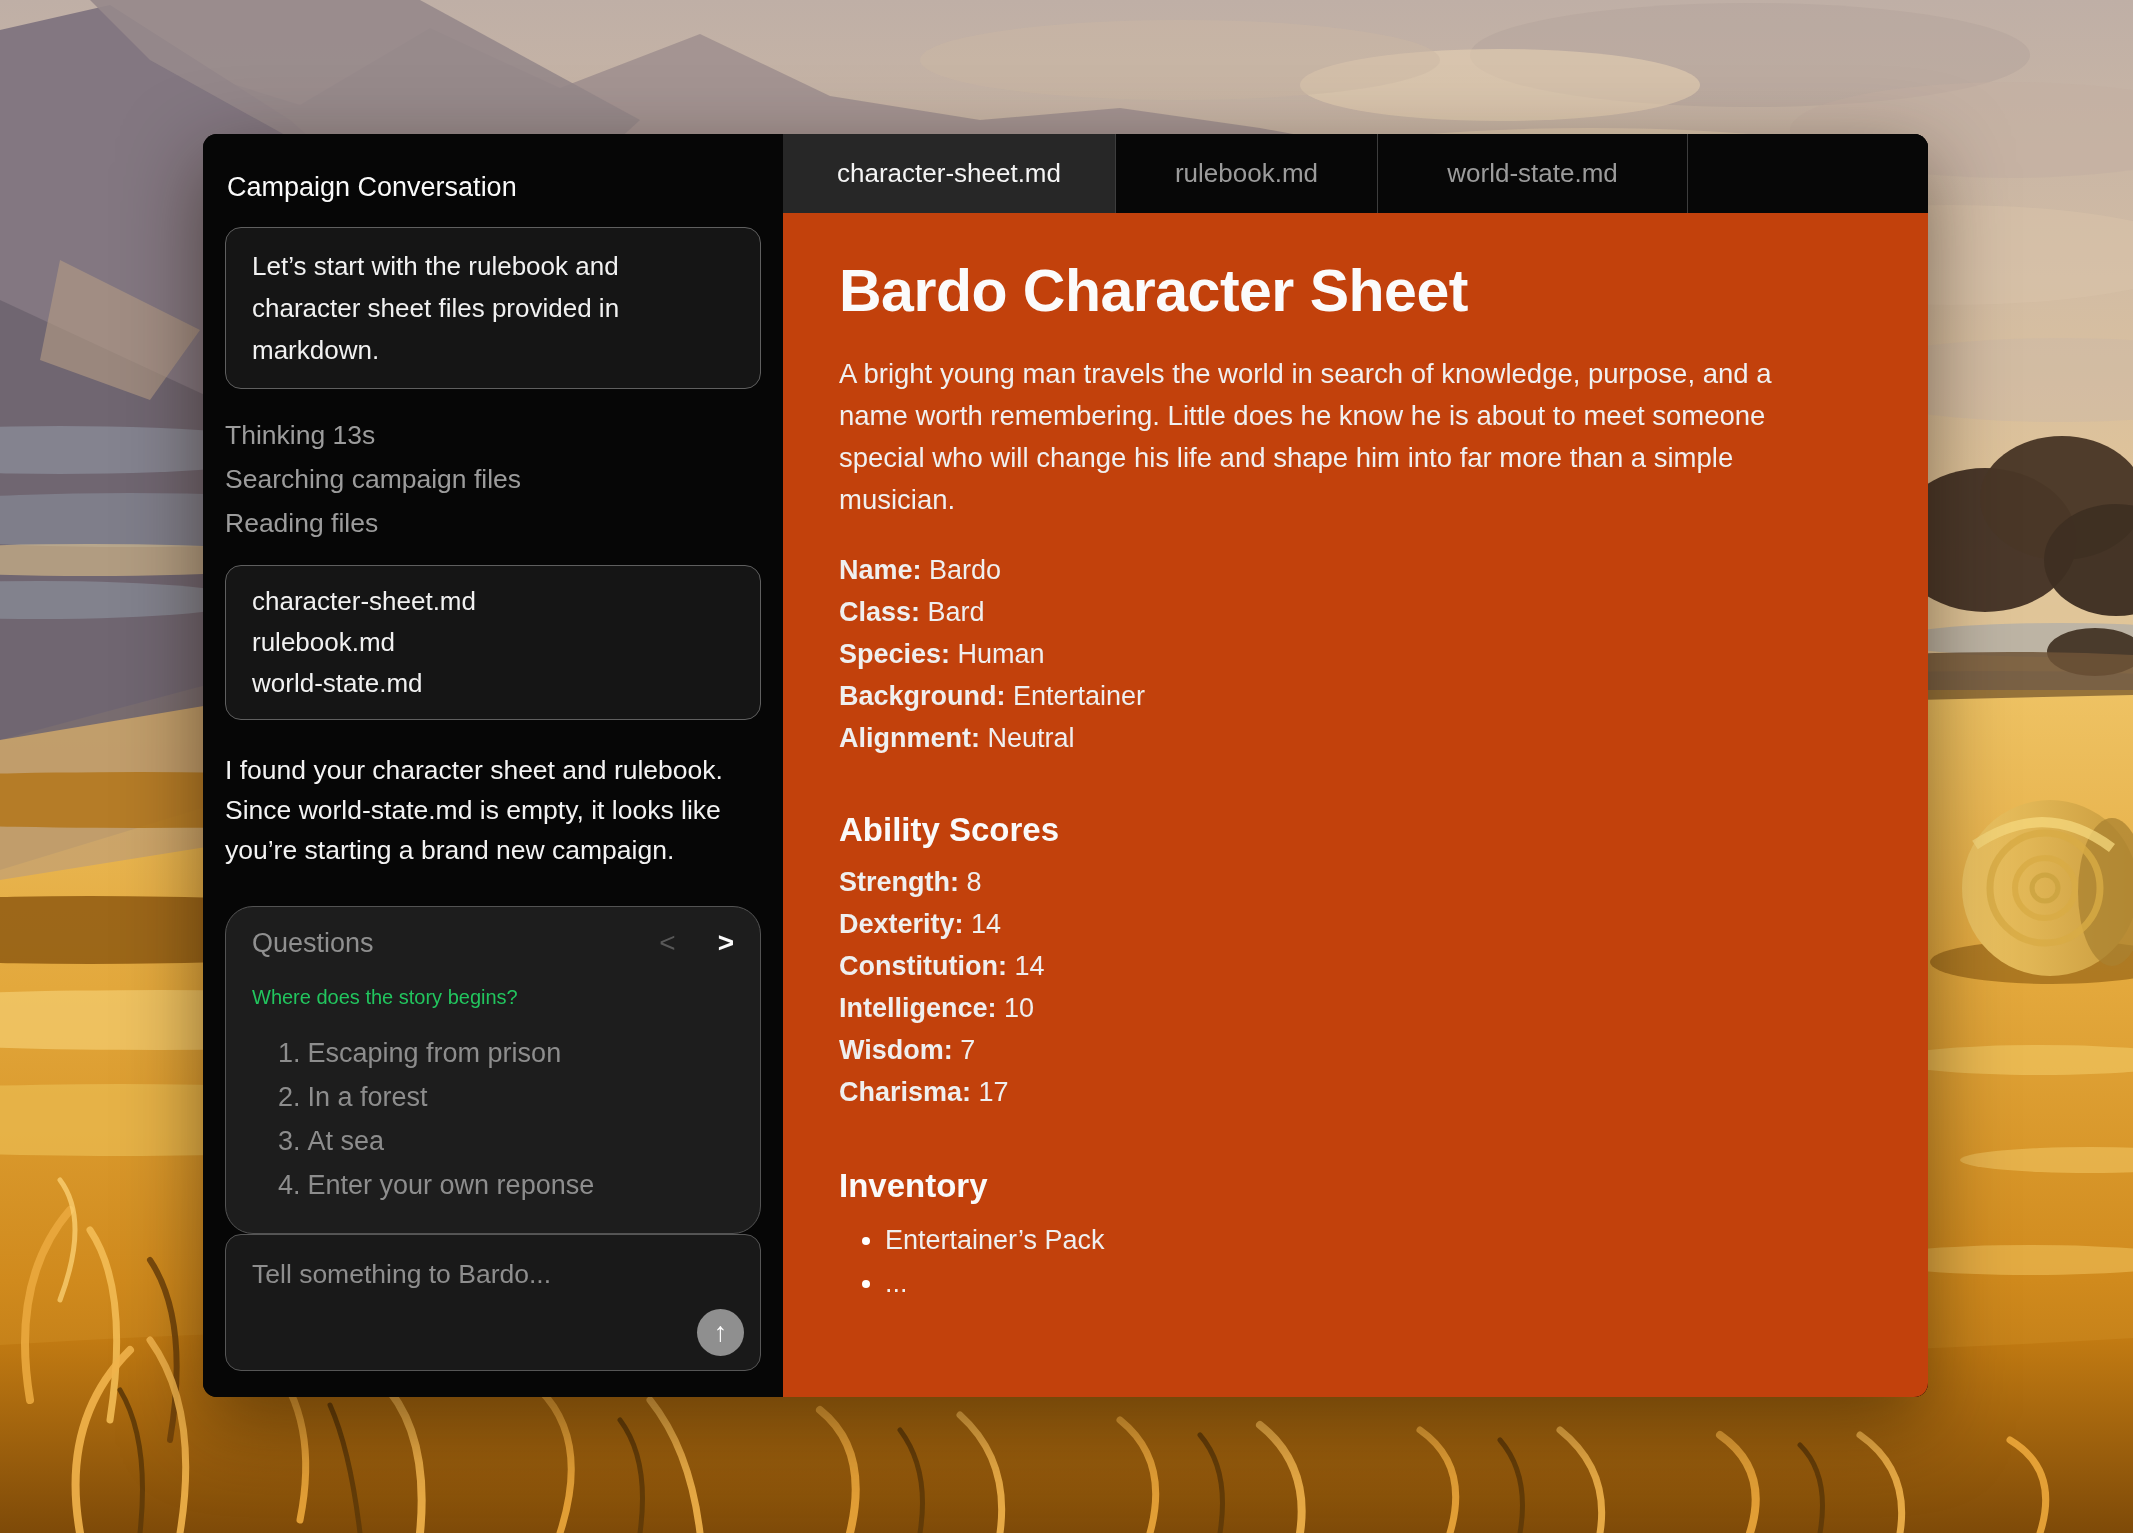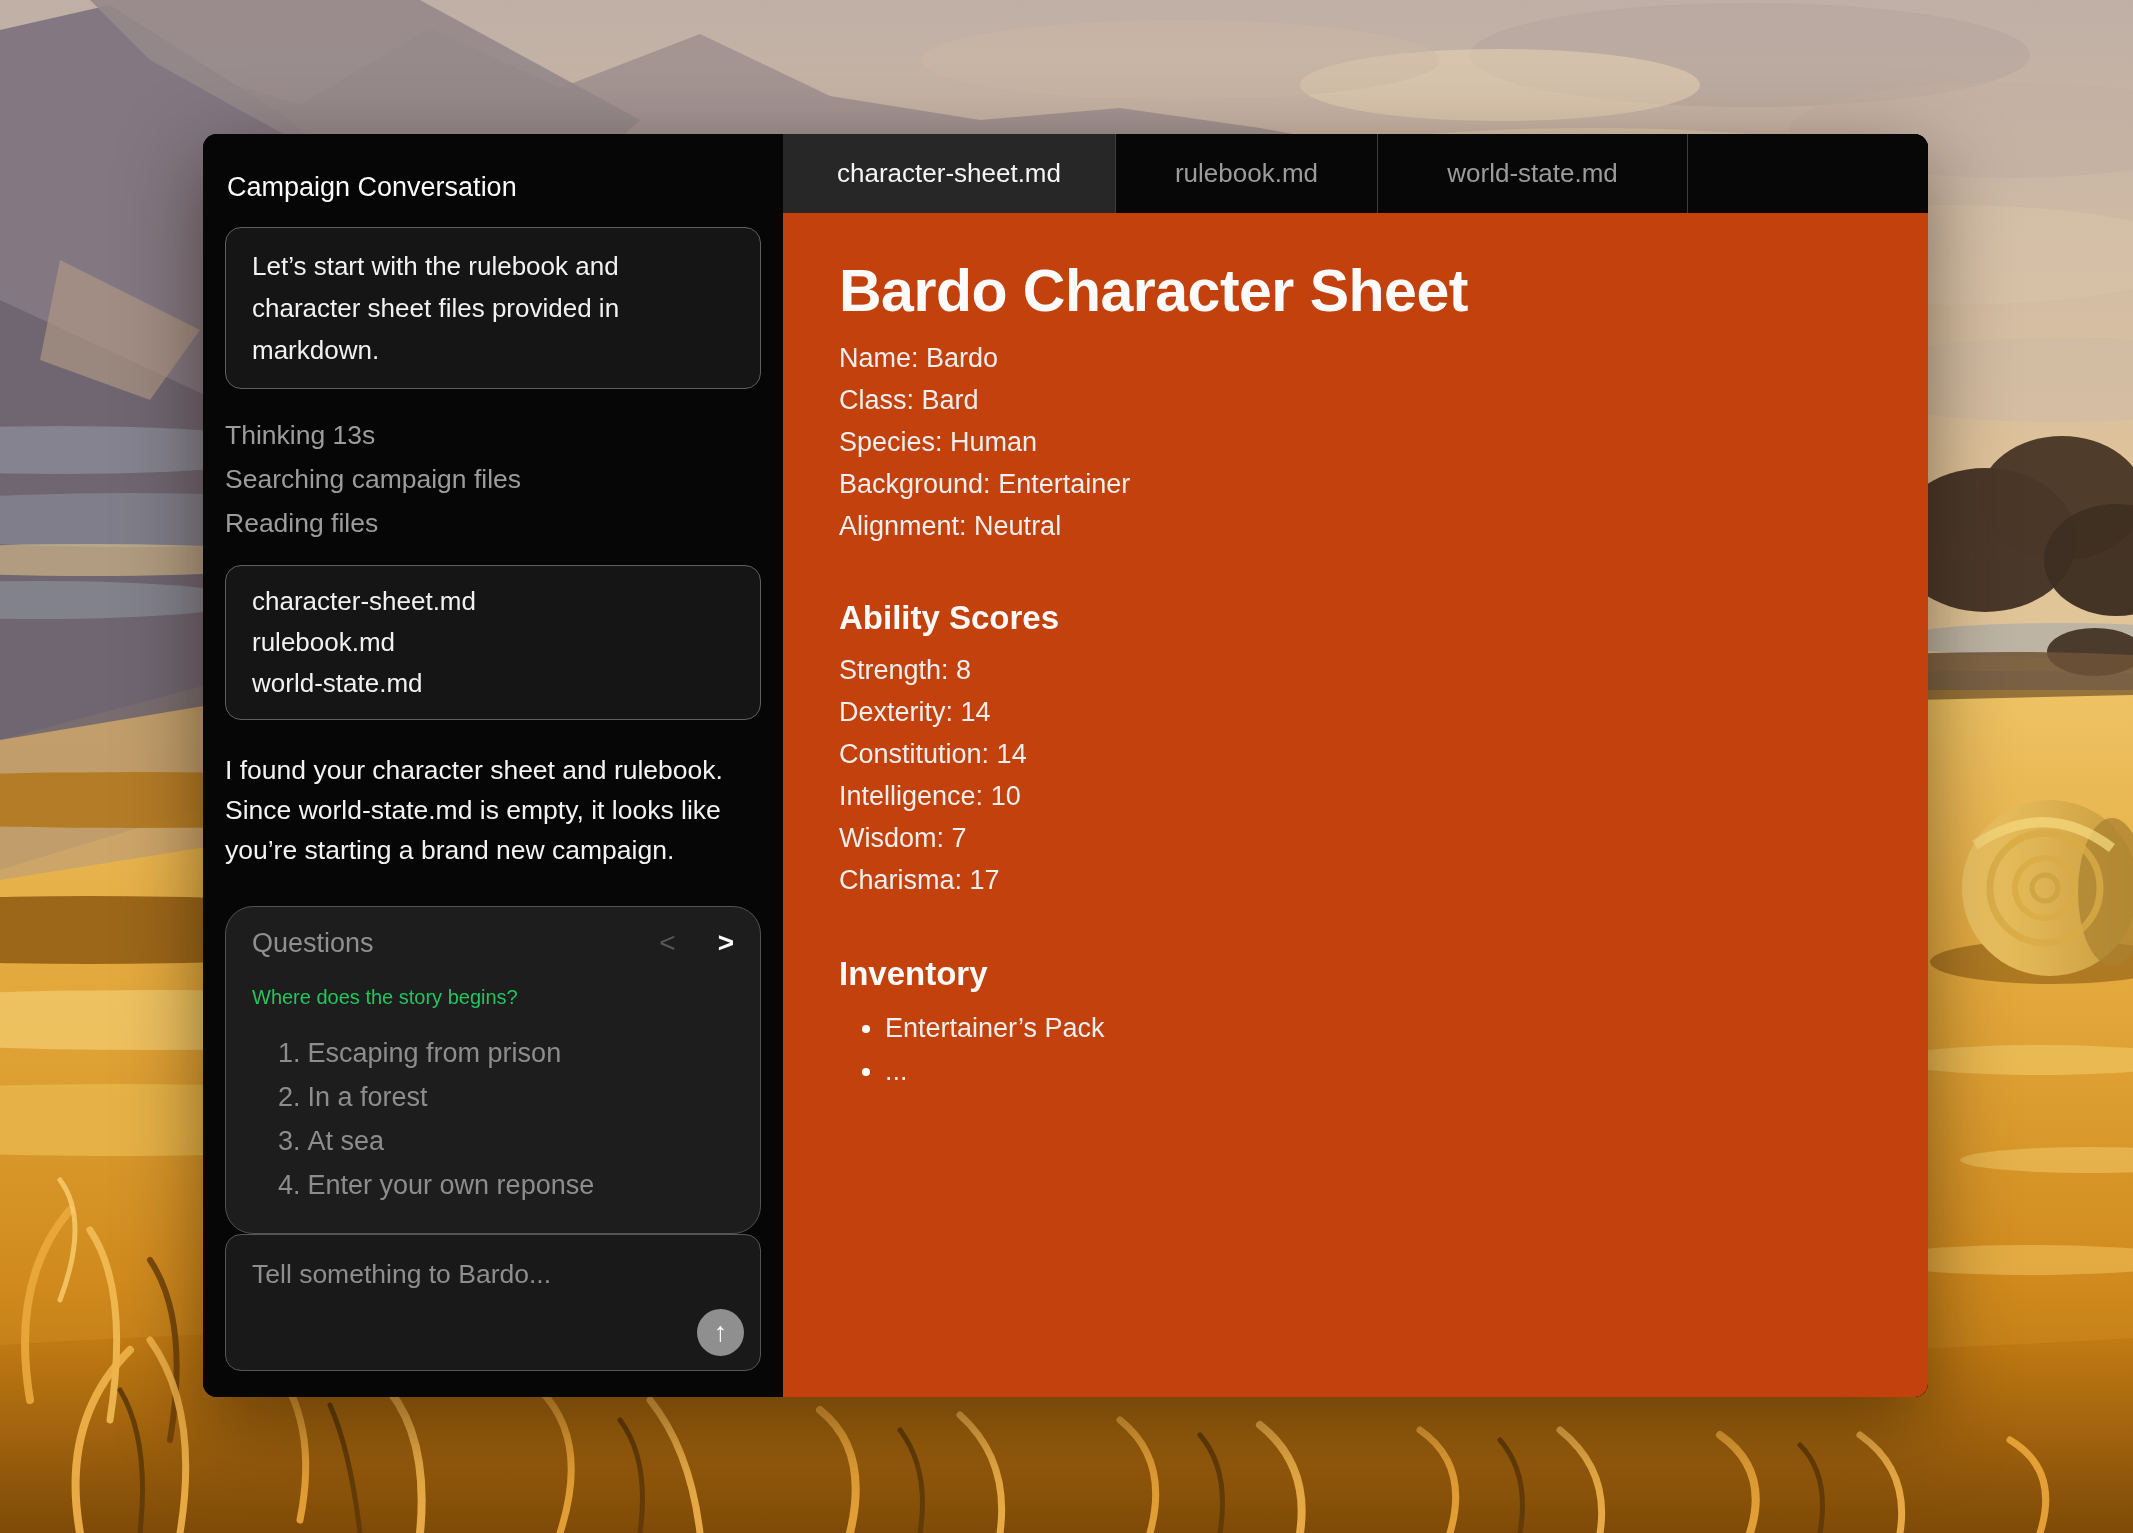--- a/index.html
+++ b/index.html
@@ -56,21 +56,21 @@
   .tab-rulebook{width:263px;border-left:1px solid #3d3d3d;}
   .tab-world{width:310px;}
   .doc{flex:1;background:#c2410c;color:#efefef;padding:40px 40px 0 56px;overflow:hidden;}
   .doc-title{margin:4px 0 0;font-size:59px;font-weight:700;letter-spacing:-.5px;color:#fbfbfb;}
   .doc-intro{margin-top:28px;font-size:27.5px;line-height:42px;max-width:958px;color:#f0f0f0;}
   .h2{font-size:33px;font-weight:700;color:#fafafa;margin:0;}
   .h2.about{margin-top:48px;}
   .h2.abilities{margin-top:52px;}
   .h2.inventory{margin-top:54px;}
   .kv-list{margin-top:12px;font-size:27px;line-height:42px;}
-  .kv b{font-weight:400;}
+  .kv b{font-weight:700;}
   .inv-list{margin:14px 0 0;padding-left:46px;font-size:27px;line-height:43px;}
   .inv-list li::marker{color:#fff;}
 </style>
 </head>
 <body>
 
 <svg class="bg" width="2133" height="1533" viewBox="0 0 2133 1533" preserveAspectRatio="none">
   <defs>
     <linearGradient id="sky" x1="0" y1="0" x2="0" y2="1">
       <stop offset="0" stop-color="#bfafa6"></stop>
@@ -257,20 +257,21 @@
       <div class="tab tab-inactive tab-rulebook">
         <span>rulebook.md</span>
       </div>
       <div class="tab tab-inactive tab-world">
         <span>world-state.md</span>
       </div>
     </div>
 
     <div class="doc">
       <h1 class="doc-title">Bardo Character Sheet</h1>
+      <p class="doc-intro">A bright young man travels the world in search of knowledge, purpose, and a name worth remembering. Little does he know he is about to meet someone special who will change his life and shape him into far more than a simple musician.</p>
 
       <div class="kv-list">
         <div class="kv"><b>Name:</b> <span>Bardo</span></div>
         <div class="kv"><b>Class:</b> <span>Bard</span></div>
         <div class="kv"><b>Species:</b> <span>Human</span></div>
         <div class="kv"><b>Background:</b> <span>Entertainer</span></div>
         <div class="kv"><b>Alignment:</b> <span>Neutral</span></div>
       </div>
 
       <h2 class="h2 abilities">Ability Scores</h2>

